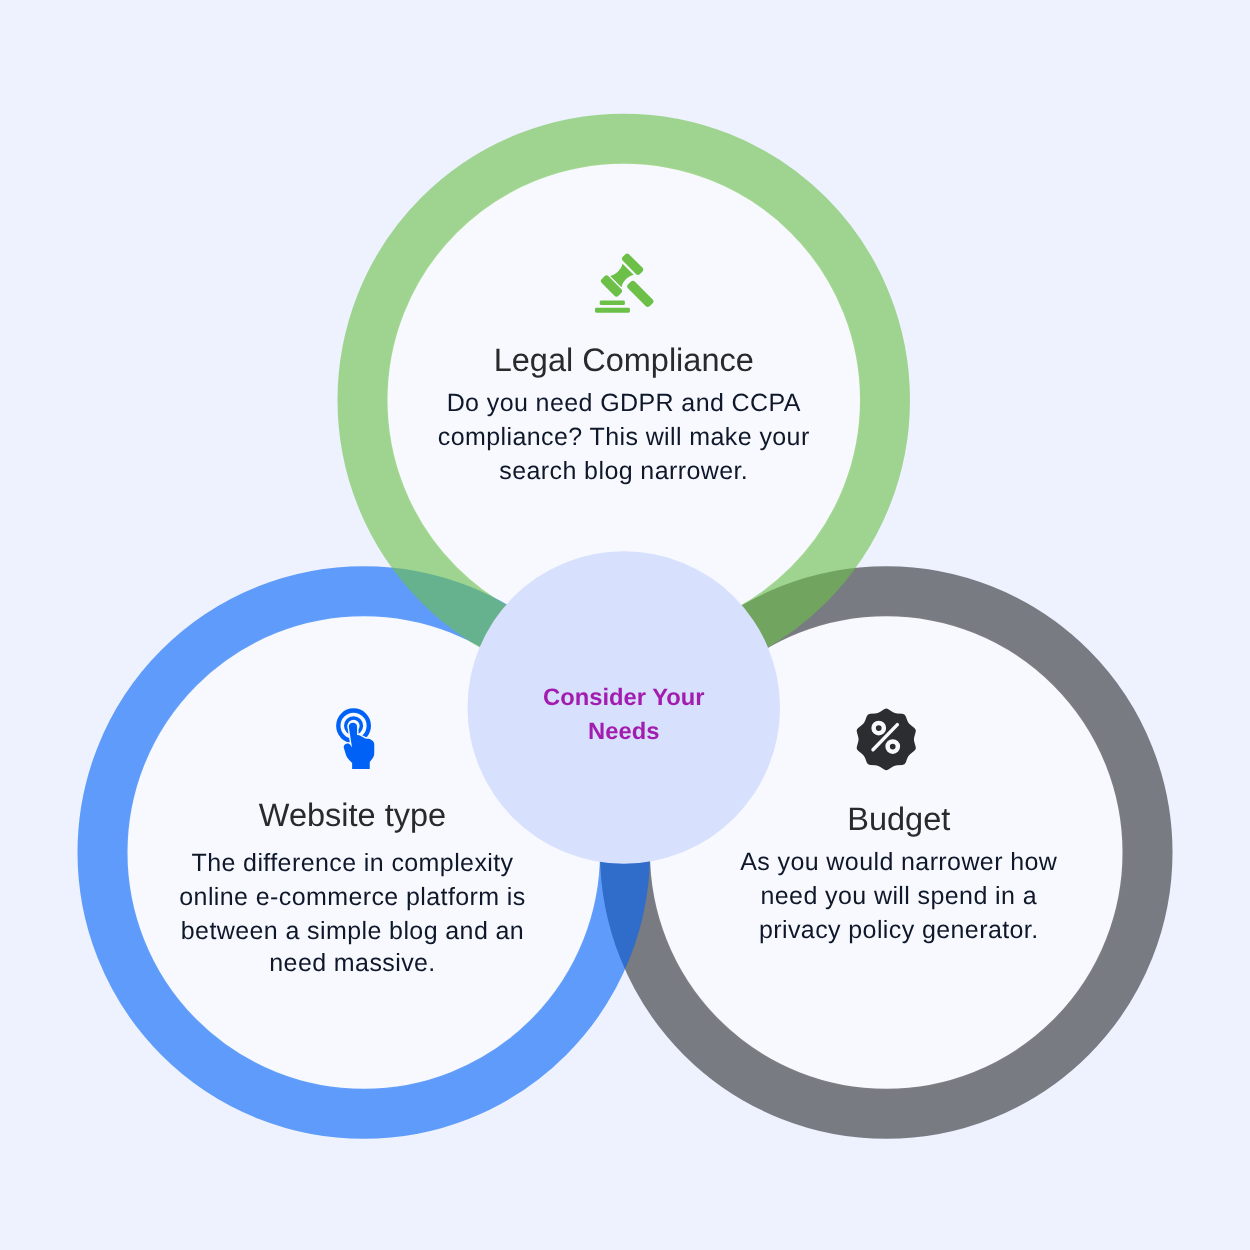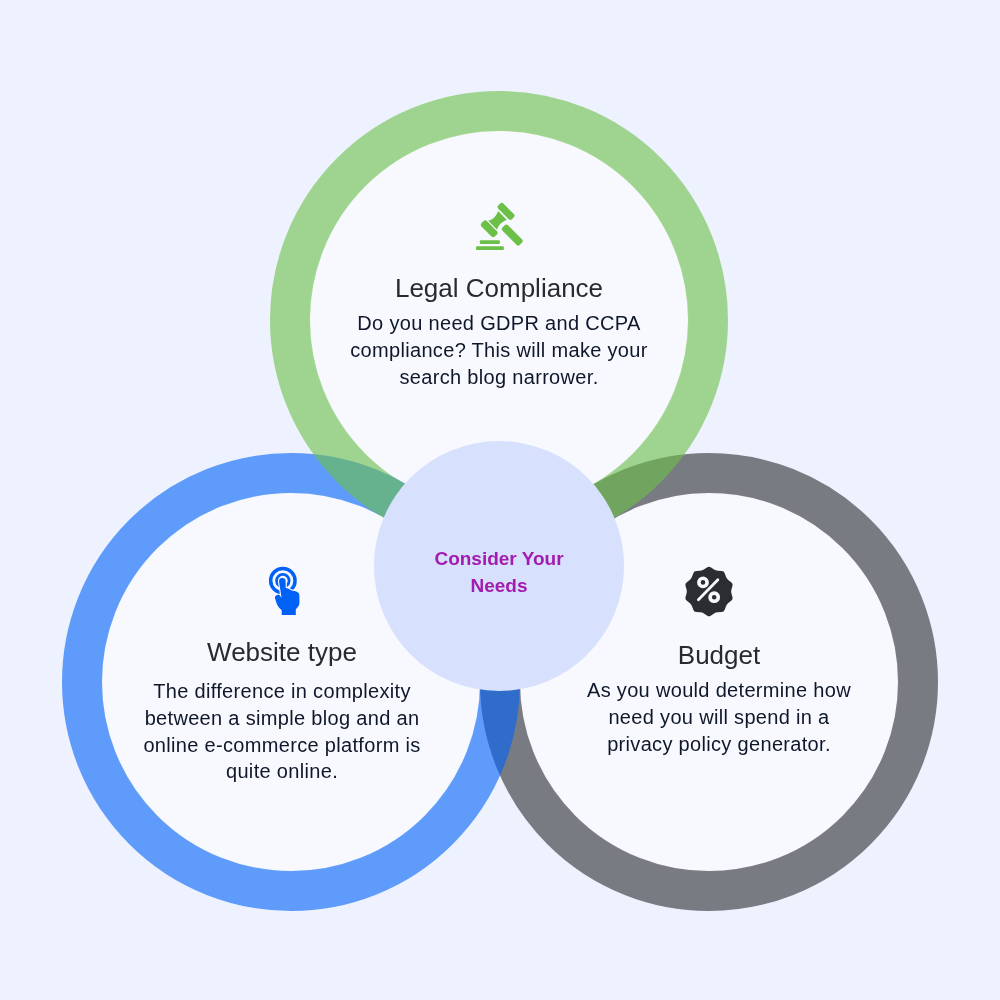--- a/index.html
+++ b/index.html
@@ -74,36 +74,36 @@
       </mask>
       <g mask="url(#tam)" fill="none" stroke="#0061f7">
         <circle cx="14.85" cy="14.65" r="12.2" stroke-width="3.5"></circle>
         <circle cx="14.85" cy="14.65" r="6.25" stroke-width="2.8"></circle>
       </g>
       <path d="M11.05 15.4 a3.3 3.3 0 0 1 6.6 0 v6.6 c1.15 0 1.9 .2 2.9 .75 l2.6 1.45 c.95 .55 1.7 .75 2.85 .75 1.3 0 2.2 .3 3.25 1.0 1.55 1.05 2.15 1.95 2.15 3.7 v7.0 c0 1.7 -.45 2.8 -1.45 4.1 l-2.15 2.75 v5.6 h-14.1 v-4.8 l-2.35 -2.4 c-1.4 -1.45 -2.25 -2.85 -2.75 -4.55 l-1.45 -4.7 c-.55 -1.8 .35 -3.3 1.9 -3.7 1.5 -.4 2.65 .1 3.4 1.25 l1.15 1.7z" fill="#0061f7"></path>
     </svg>
     <div class="title" style="margin-top:21px">Website type</div>
     <div class="desc" style="margin-top:11px">
       <div>The difference in complexity</div>
+      <div>online e-commerce platform is</div>
       <div>between a simple blog and an</div>
-      <div>online e-commerce platform is</div>
-      <div>quite online.</div>
+      <div>need massive.</div>
     </div>
   </div>
 
   <div class="panel" style="left:559px;top:566px;width:320px;">
     <svg class="ico" style="transform:translateX(-10.5px)" width="51" height="51" viewBox="0 0 48 48">
       <path fill="#2c2d31" d="M22.42 1.25Q24.00 0.20 25.58 1.25L28.78 3.36Q30.37 4.41 32.26 4.49L36.09 4.66Q37.99 4.75 38.66 6.52L40.00 10.11Q40.67 11.89 42.15 13.08L45.15 15.46Q46.64 16.65 46.13 18.48L45.11 22.17Q44.60 24.00 45.11 25.83L46.13 29.52Q46.64 31.35 45.15 32.54L42.15 34.92Q40.67 36.11 40.00 37.89L38.66 41.48Q37.99 43.25 36.09 43.34L32.26 43.51Q30.37 43.59 28.78 44.64L25.58 46.75Q24.00 47.80 22.42 46.75L19.22 44.64Q17.63 43.59 15.74 43.51L11.91 43.34Q10.01 43.25 9.34 41.48L8.00 37.89Q7.33 36.11 5.85 34.92L2.85 32.54Q1.36 31.35 1.87 29.52L2.89 25.83Q3.40 24.00 2.89 22.17L1.87 18.48Q1.36 16.65 2.85 15.46L5.85 13.08Q7.33 11.89 8.00 10.11L9.34 6.52Q10.01 4.75 11.91 4.66L15.74 4.49Q17.63 4.41 19.22 3.36Z"></path>
       <g stroke="#f7f9fe" fill="none">
         <circle cx="18.34" cy="15.45" r="3.86" stroke-width="3.39"></circle>
         <circle cx="28.88" cy="29.38" r="3.86" stroke-width="3.39"></circle>
         <path d="M32.36 12.91 L14.01 31.82" stroke-width="2.6" stroke-linecap="round"></path>
       </g>
     </svg>
     <div class="title" style="margin-top:23px">Budget</div>
     <div class="desc">
-      <div>As you would determine how</div>
+      <div>As you would narrower how</div>
       <div>need you will spend in a</div>
       <div>privacy policy generator.</div>
     </div>
   </div>
 
 </div>
 
 </body></html>

